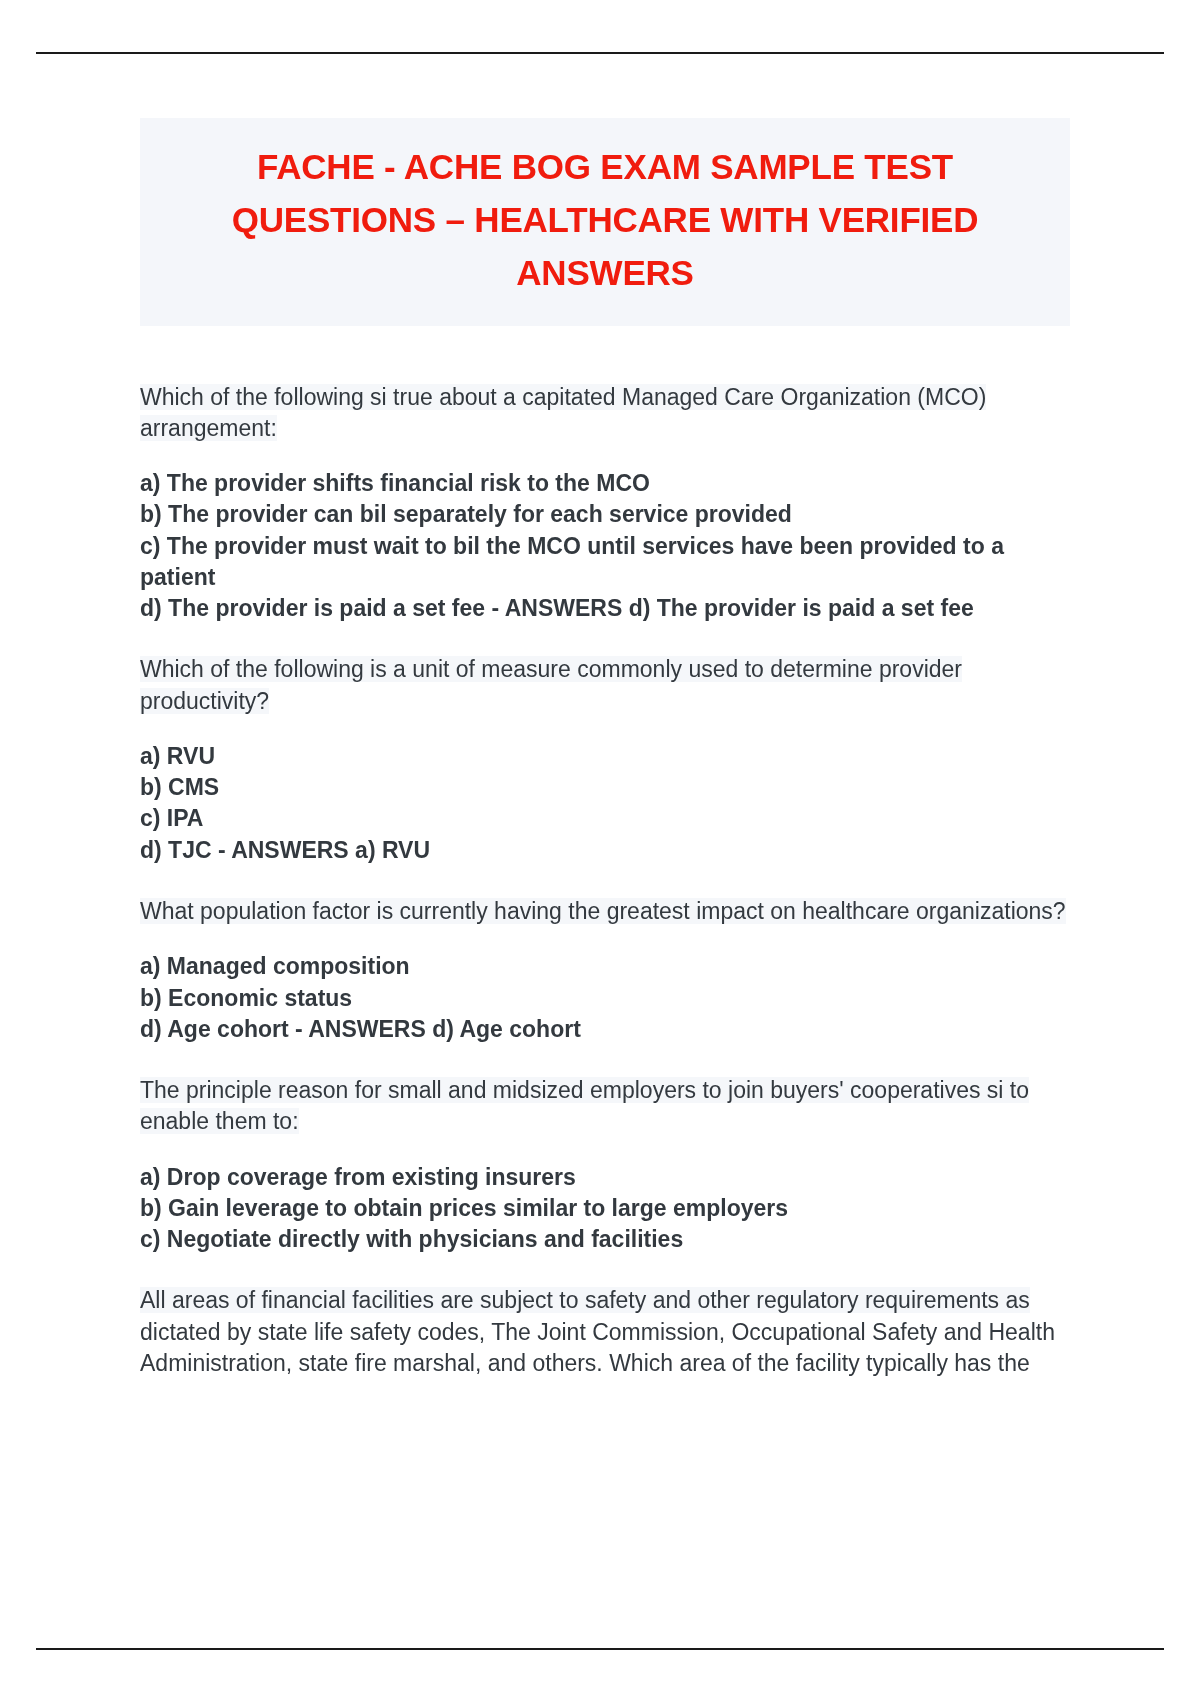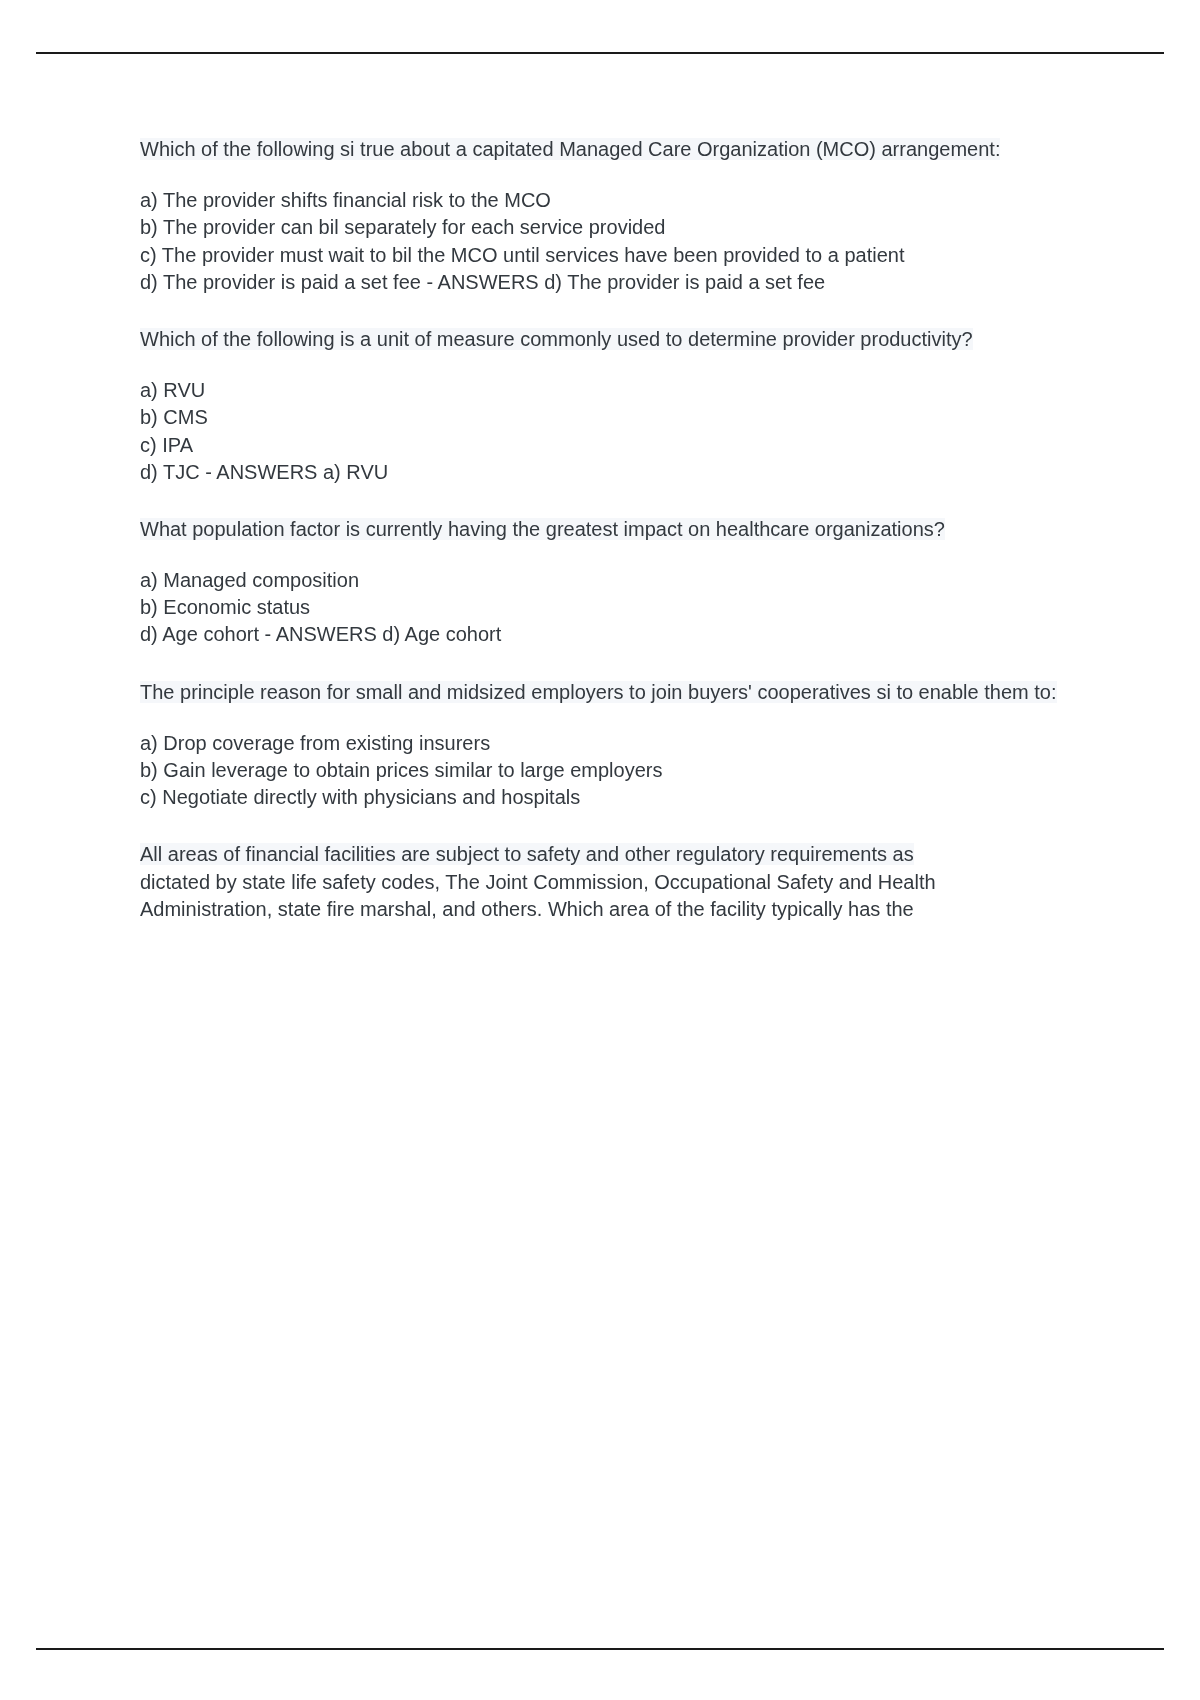--- a/index.html
+++ b/index.html
@@ -49,53 +49,59 @@
     text-align: center;
   }
   .title-block .title-line {
     color: #f01c0e;
     font-weight: bold;
     font-size: 35px;
     line-height: 1.52;
     letter-spacing: -0.2px;
   }
   .body-text {
-    margin-top: 18px;
-    font-size: 20px;
+    margin-top: 56px;
+    font-size: 23px;
     line-height: 1.36;
     color: #33393f;
   }
   .q-block {
     margin-bottom: 0;
   }
   .q-stem {
     background: #f5f7fa;
     display: inline;
     box-decoration-break: clone;
     -webkit-box-decoration-break: clone;
   }
   .q-stem-wrap {
     margin-bottom: 24px;
   }
   .opt {
     white-space: normal;
+    font-weight: bold;
   }
   .opt-list {
     margin-bottom: 30px;
   }
 </style>
 </head>
 <body>
 
 <div class="page">
 
   <div class="rule-top"></div>
 
   <div class="content">
 
+    <div class="title-block">
+      <div class="title-line">FACHE - ACHE BOG EXAM SAMPLE TEST</div>
+      <div class="title-line">QUESTIONS – HEALTHCARE WITH VERIFIED</div>
+      <div class="title-line">ANSWERS</div>
+    </div>
 
     <div class="body-text">
 
       <div class="q-block">
         <div class="q-stem-wrap">
           <span class="q-stem">Which of the following si true about a capitated Managed Care Organization (MCO) arrangement:</span>
         </div>
         <div class="opt-list">
           <div class="opt">a) The provider shifts financial risk to the MCO</div>
           <div class="opt">b) The provider can bil separately for each service provided</div>
@@ -127,21 +133,21 @@
         </div>
       </div>
 
       <div class="q-block">
         <div class="q-stem-wrap">
           <span class="q-stem"> The principle reason for small and midsized employers to join buyers' cooperatives si to enable them to:</span>
         </div>
         <div class="opt-list">
           <div class="opt">a) Drop coverage from existing insurers</div>
           <div class="opt">b) Gain leverage to obtain prices similar to large employers</div>
-          <div class="opt">c) Negotiate directly with physicians and hospitals</div>
+          <div class="opt">c) Negotiate directly with physicians and facilities</div>
         </div>
       </div>
 
       <div class="q-block">
         <div>
           <span class="q-stem"> All areas of financial facilities are subject to safety and other regulatory requirements as</span>
         </div>
         <div>dictated by state life safety codes, The Joint Commission, Occupational Safety and Health Administration, state fire marshal, and others. Which area of the facility typically has the</div>
       </div>
 

